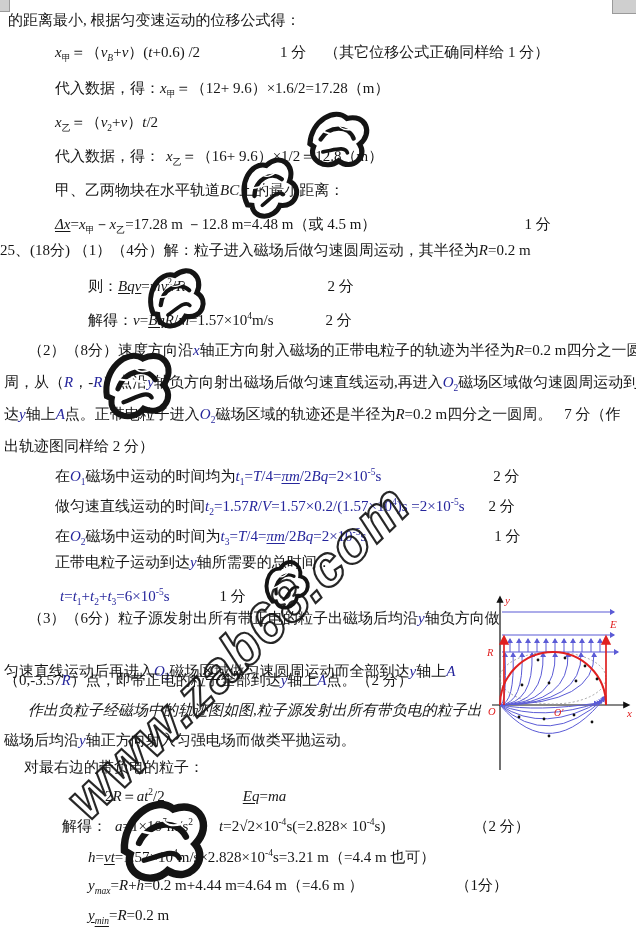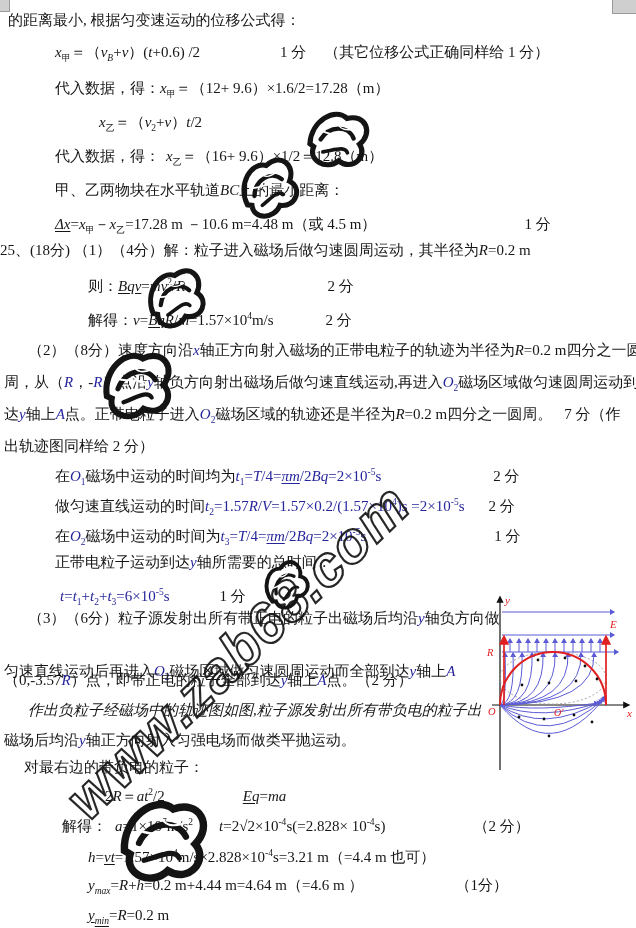--- a/index.html
+++ b/index.html
@@ -30,24 +30,24 @@
 
 <div class="page">
 
   <div class="corner" style="left:-1px;top:-1px;width:9px;height:11px;"></div>
   <div class="corner" style="left:612px;top:-1px;width:25px;height:13px;"></div>
 
   <div id="doc">
       <div class="line" style="left: 8px; top: 10px;"><span>的距离最小, 根据匀变速运动的位移公式得：</span></div>
       <div class="line" style="left: 55px; top: 42px;"><span class="i">x</span><span class="cs">甲</span><span class="r">＝（</span><span class="i">v</span><span class="is">B</span><span class="r">+ </span><span class="i">v</span><span class="r">）(</span><span class="i">t</span><span class="r">+0.6) /2</span><span style="width: 80px;"></span><span>1 分</span><span style="width: 18px;"></span><span>（其它位移公式正确同样给 1 分）</span></div>
       <div class="line" style="left: 55px; top: 78px;"><span>代入数据，得：</span><span class="i">x</span><span class="cs">甲</span><span class="r">＝（12+ 9.6）×1.6/2=17.28（m）</span></div>
-      <div class="line" style="left: 55px; top: 112px; margin-left: 44px;"><span class="i">x</span><span class="cs">乙</span><span class="r">＝（</span><span class="i">v</span><span class="ss">2</span><span class="r">+ </span><span class="i">v</span><span class="r">）</span><span class="i">t</span><span class="r">/2</span></div>
+      <div class="line" style="left: 55px; top: 112px;"><span class="i">x</span><span class="cs">乙</span><span class="r">＝（</span><span class="i">v</span><span class="ss">2</span><span class="r">+ </span><span class="i">v</span><span class="r">）</span><span class="i">t</span><span class="r">/2</span></div>
       <div class="line" style="left: 55px; top: 146px;"><span>代入数据，得：</span><span style="width: 6px;"></span><span class="i">x</span><span class="cs">乙</span><span class="r">＝（16+ 9.6）×1/2＝12.8（m）</span></div>
       <div class="line" style="left: 55px; top: 180px;"><span>甲、乙两物块在水平轨道 </span><span class="i">BC</span><span> 上的最小距离：</span></div>
-      <div class="line" style="left: 55px; top: 214px;"><span class="i w">Δx</span><span class="r">= </span><span class="i">x</span><span class="cs">甲</span><span class="r">－</span><span class="i">x</span><span class="cs">乙</span><span class="r">=17.28 m －10.6 m=4.48 m</span><span>（或 4.5 m）</span><span style="width: 148px;"></span><span>1 分</span></div>
+      <div class="line" style="left: 55px; top: 214px;"><span class="i w">Δx</span><span class="r">= </span><span class="i">x</span><span class="cs">甲</span><span class="r">－</span><span class="i">x</span><span class="cs">乙</span><span class="r">=17.28 m －12.8 m=4.48 m</span><span>（或 4.5 m）</span><span style="width: 148px;"></span><span>1 分</span></div>
       <div class="line" style="left: 0; top: 240px;"><span>25、(18分) （1）（4分）解：粒子进入磁场后做匀速圆周运动，其半径为 </span><span class="i">R</span><span class="r">=0.2 m</span></div>
       <div class="line" style="left: 88px; top: 272px;"><span>则：</span><span class="i w">Bqv</span><span class="r">=</span><span class="i">mv</span><span class="sup">2</span><span class="r">/</span><span class="i">R</span><span style="width: 142px;"></span><span>2 分</span></div>
       <div class="line" style="left: 88px; top: 306px;"><span>解得：</span><span class="i">v</span><span class="r">=</span><span class="i w">BqR</span><span class="r">/</span><span class="i">m</span><span class="r">=1.57×10</span><span class="sup">4</span><span class="r"> m/s</span><span style="width: 52px;"></span><span>2 分</span></div>
       <div class="line" style="left: 28px; top: 340px;"><span>（2）（8分）速度方向沿 </span><span class="i nb">x</span><span> 轴正方向射入磁场的正带电粒子的轨迹为半径为 </span><span class="i">R</span><span class="r">=0.2 m</span><span> 四分之一圆</span></div>
       <div class="line" style="left: 4px; top: 372px;"><span>周，从（</span><span class="i nb">R</span><span class="r">，-</span><span class="i nb">R</span><span>）点沿 </span><span class="i nb">y</span><span> 轴负方向射出磁场后做匀速直线运动,再进入 </span><span class="i nb">O</span><span class="ss nb">2</span><span>磁场区域做匀速圆周运动到</span></div>
       <div class="line" style="left: 4px; top: 404px;"><span>达 </span><span class="i nb">y</span><span> 轴上 </span><span class="i nb">A</span><span>点。正带电粒子进入 </span><span class="i nb">O</span><span class="ss nb">2</span><span>磁场区域的轨迹还是半径为 </span><span class="i">R</span><span class="r">=0.2 m</span><span> 四分之一圆周。</span><span style="width: 12px;"></span><span>7 分（作</span></div>
       <div class="line" style="left: 4px; top: 436px;"><span>出轨迹图同样给 2 分）</span></div>
       <div class="line" style="left: 55px; top: 462px;"><span>在 </span><span class="i nb">O</span><span class="ss nb">1</span><span>磁场中运动的时间均为 </span><span class="i nb">t</span><span class="ss nb">1</span><span class="r nb">=</span><span class="i nb">T</span><span class="r nb">/4=</span><span class="i nb w">πm</span><span class="r nb">/2</span><span class="i nb">Bq</span><span class="r nb">=2×10</span><span class="sup nb">-5</span><span class="r nb"> s</span><span style="width: 112px;"></span><span>2 分</span></div>
       <div class="line" style="left: 55px; top: 492px;"><span>做匀速直线运动的时间 </span><span class="i nb">t</span><span class="ss nb">2</span><span class="r nb">=1.57</span><span class="i nb">R</span><span class="r nb">/</span><span class="i nb">V</span><span class="r nb">=1.57×0.2/(1.57×10</span><span class="sup nb">4</span><span class="r nb">)s =2×10</span><span class="sup nb">-5</span><span class="r nb"> s</span><span style="width: 24px;"></span><span>2 分</span></div>
       <div class="line" style="left: 55px; top: 522px;"><span>在 </span><span class="i nb">O</span><span class="ss nb">2</span><span>磁场中运动的时间为 </span><span class="i nb">t</span><span class="ss nb">3</span><span class="r nb">=</span><span class="i nb">T</span><span class="r nb">/4=</span><span class="i nb w">πm</span><span class="r nb">/2</span><span class="i nb">Bq</span><span class="r nb">=2×10</span><span class="sup nb">-5</span><span class="r nb"> s</span><span style="width: 128px;"></span><span>1 分</span></div>

